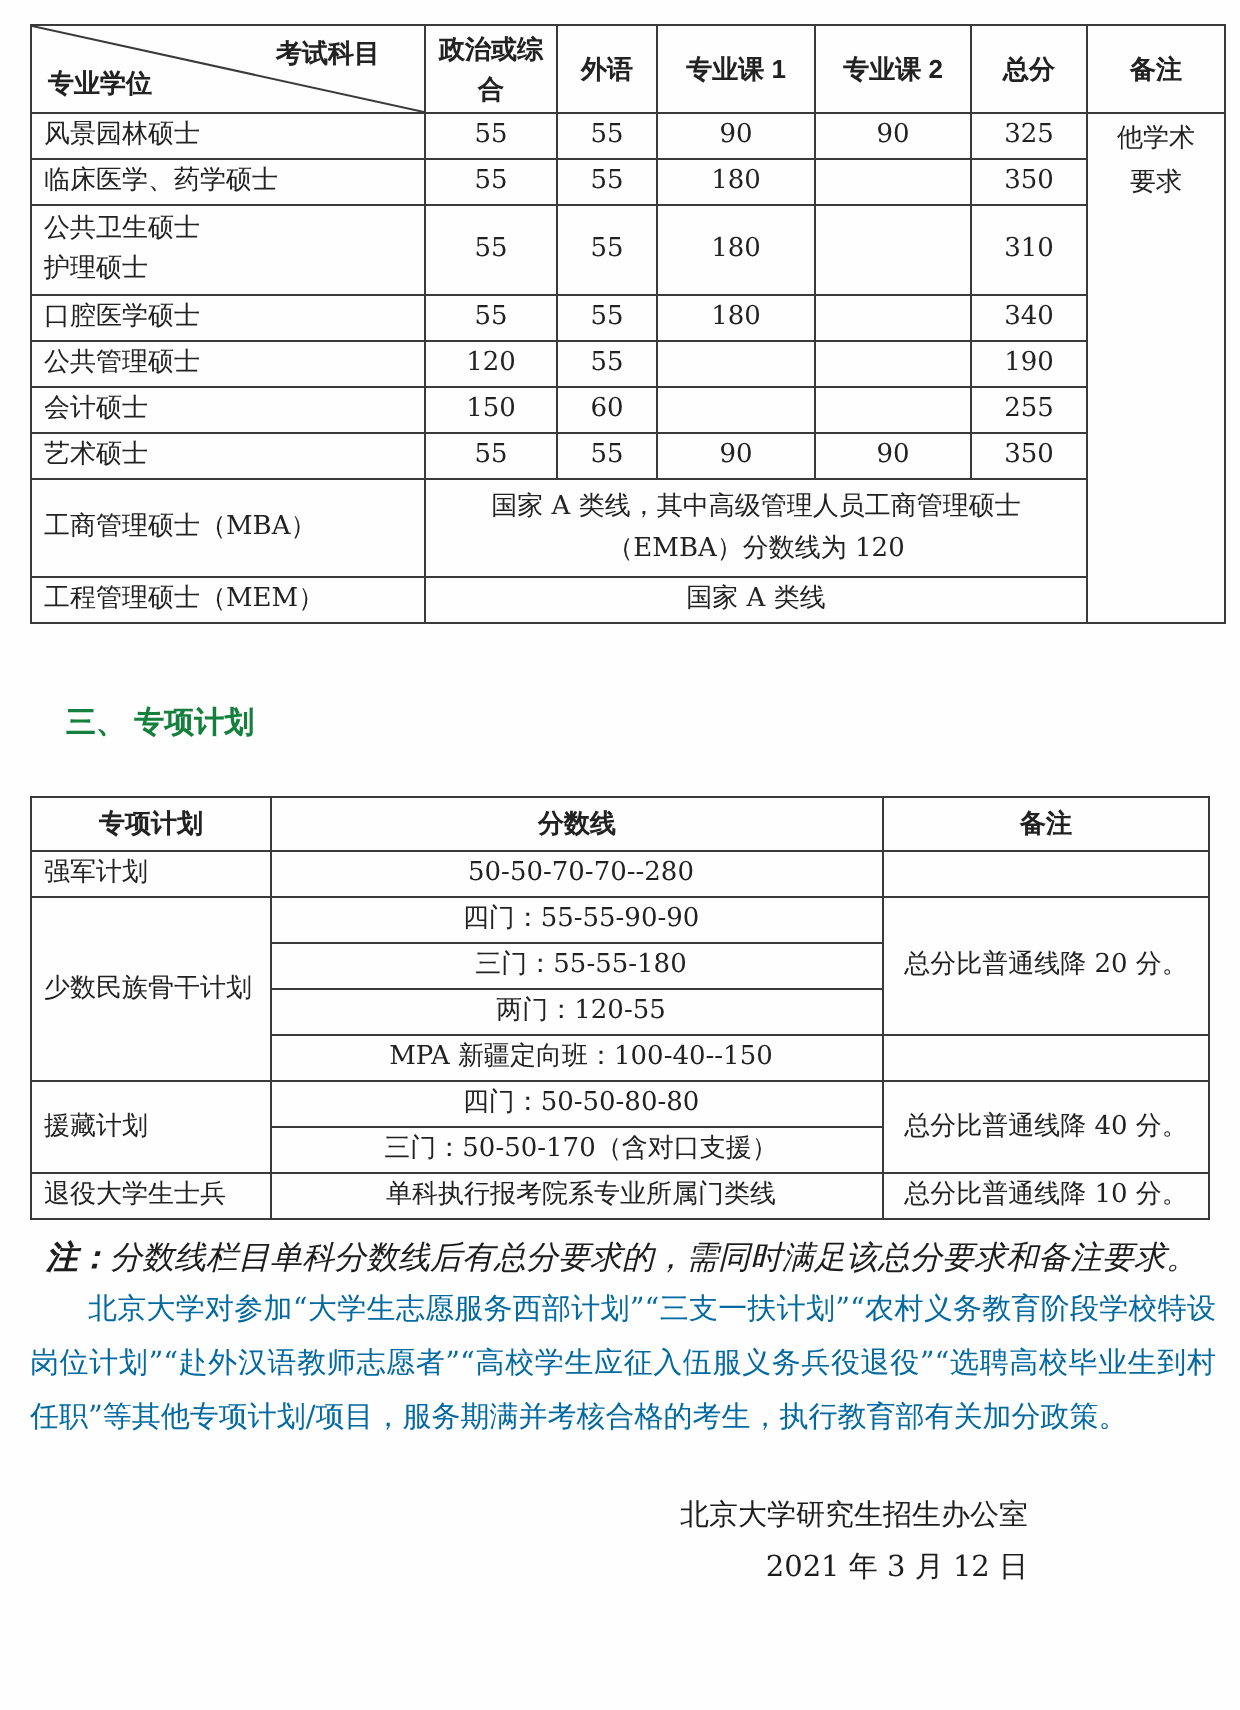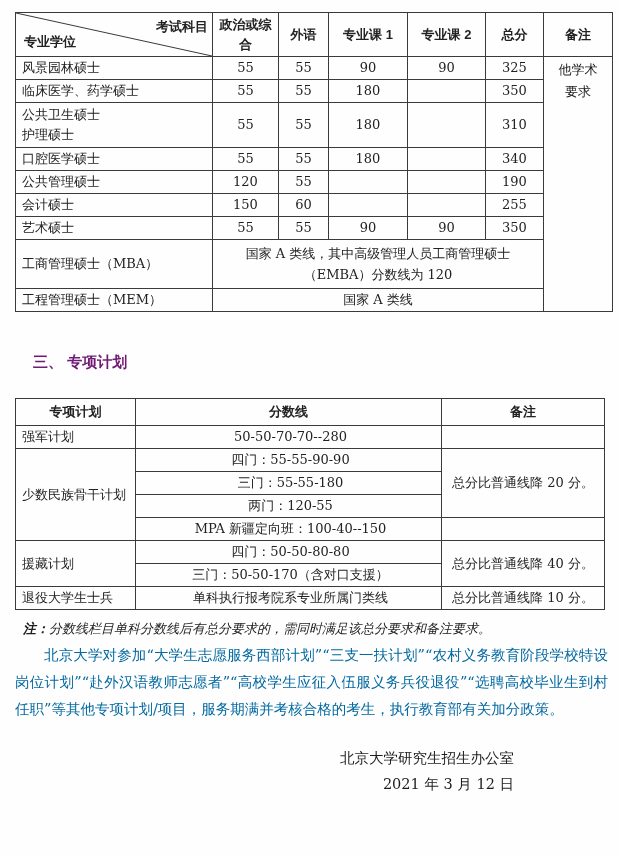--- a/index.html
+++ b/index.html
@@ -20,40 +20,40 @@
      overflow:hidden;word-break:break-all;}
   
   .t1{width:597px;}
   .t1 .hdr{font-family:"Liberation Sans","DejaVu Sans",sans-serif;font-weight:bold;}
   .t1 tr.header td{height:43px;}
   .t1 td.row{height:22px;}
   .t1 td.tall{height:44px;}
   .t1 .name-cell{text-align:left;padding-left:6px;}
   .diag-cell{position:relative;padding:0;}
   .diag-line{position:absolute;left:0;top:0;width:100%;height:100%;}
-  .diag-top{position:absolute;top:4px;right:4px;}
+  .diag-top{position:absolute;top:4px;right:22px;}
   .diag-bottom{position:absolute;bottom:4px;left:8px;}
   .remark-cell{vertical-align:top;padding:2px 9px 0 9px;line-height:22px;}
   .mba-cell{text-align:center;padding:2px 8px;line-height:21px;}
   .mba-cell span{display:block;}
   
   .sec-heading{
     font-family:"Liberation Sans","DejaVu Sans",sans-serif;
-    font-weight:bold;font-size:15px;color:#701a75;
+    font-weight:bold;font-size:15px;color:#15803d;
     margin:40px 0 0 18px;height:20px;line-height:20px;
   }
   .sec-heading.h4{margin-top:20px;}
   
   .t2{width:589px;margin-top:26px;}
   .t2 tr.header td{height:26px;font-family:"Liberation Sans","DejaVu Sans",sans-serif;font-weight:bold;}
   .t2 td{height:22px;}
   .t2 .plan-cell{text-align:left;padding-left:6px;}
   .t2 .score-cell{text-align:center;padding-left:8px;}
   
-  .note-line{margin:10px 0 0 8px;font-size:13px;line-height:18px;font-style:italic;color:#1d1d1d;}
+  .note-line{margin:10px 0 0 8px;font-size:16px;line-height:18px;font-style:italic;color:#1d1d1d;}
   .note-line .note-prefix{font-weight:bold;}
   
   .body-paragraph{
     margin:4px 4px 0 0;
     font-size:14.5px;line-height:27px;
     text-align:justify;text-indent:2em;color:#0369a1;
   }
   
   .signature{margin:22px 98px 0 auto;width:fit-content;text-align:right;
     font-size:14.5px;line-height:26px;color:#1d1d1d;}

